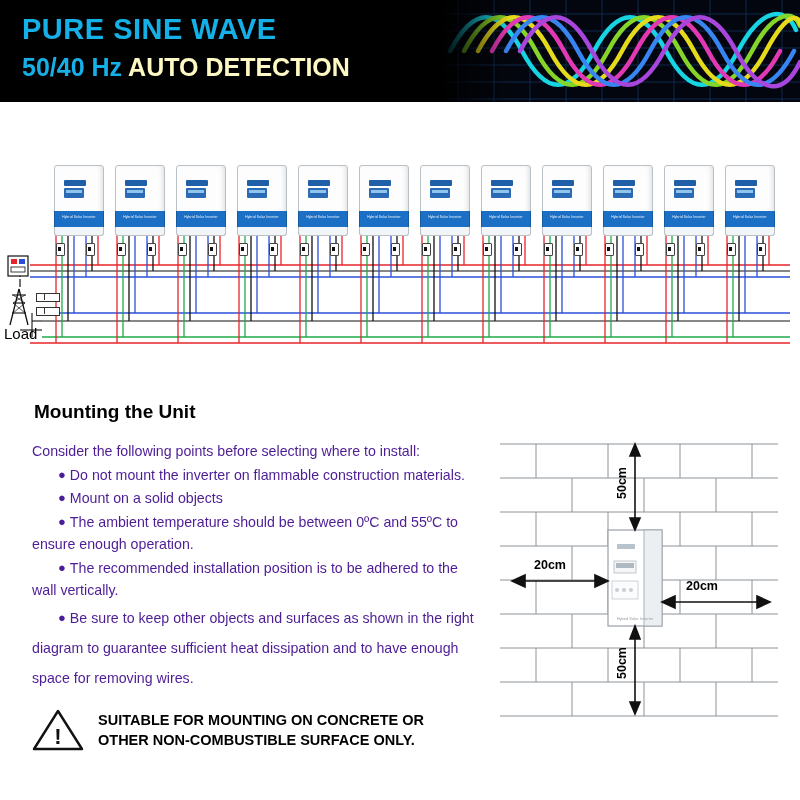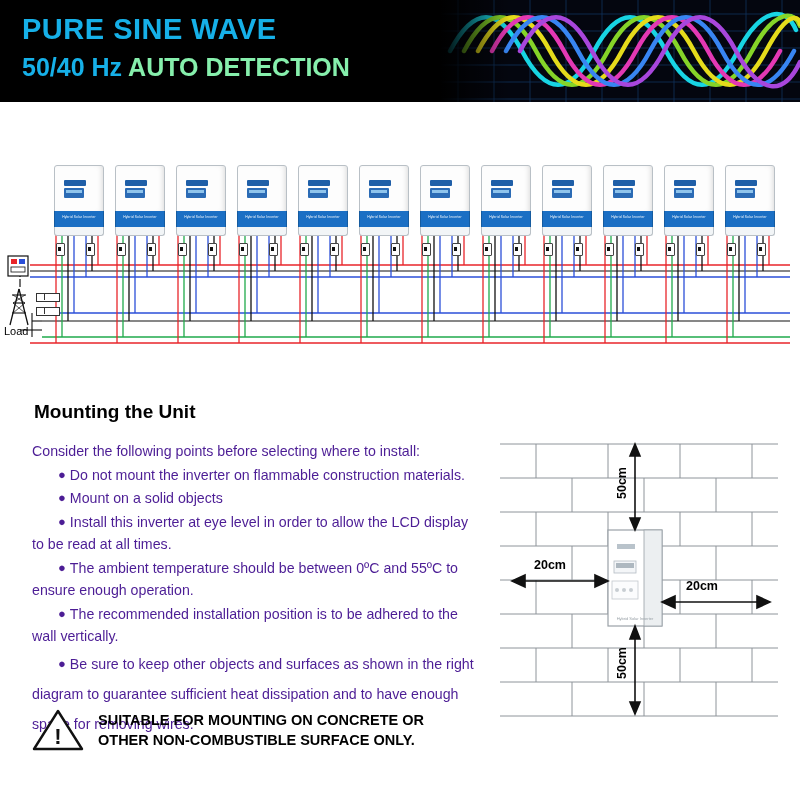--- a/index.html
+++ b/index.html
@@ -39,21 +39,21 @@
     white-space: nowrap;
   }
   .banner-line2 {
     font-size: 25px;
     font-weight: bold;
     line-height: 34px;
     white-space: nowrap;
     margin-top: 4px;
   }
   .bl2-a { color: #16b0e8; }
-  .bl2-b { color: #86efac; }
+  .bl2-b { color: #fef9c3; }
 
   .banner-graphic {
     position: absolute;
     right: 0; top: 0;
     width: 360px;
     height: 102px;
   }
 
   
   .wiring {
@@ -147,21 +147,21 @@
     width: 26px; height: 26px;
   }
   .pylon-icon {
     position: absolute;
     left: 6px; top: 162px;
     width: 26px; height: 40px;
   }
   .load-label {
     position: absolute;
     left: 4px; top: 200px;
-    font-size: 11px;
+    font-size: 15px;
     color: #000;
     font-family: "Liberation Sans", sans-serif;
   }
   .batt-box {
     position: absolute;
     width: 22px; height: 7px;
     background: #fff;
     border: 1px solid #333;
   }
   .batt-box::after {
@@ -601,21 +601,20 @@
 </div>
 
 <div class="mount-section">
 
   <div class="mount-title">Mounting the Unit</div>
 
   <div class="mount-body">
     <p>Consider the following points before selecting where to install:</p>
     <p class="mb-indent"><span class="bullet">●</span><span>Do not mount the inverter on flammable construction materials.</span></p>
     <p class="mb-indent"><span class="bullet">●</span><span>Mount on a solid objects</span></p>
-    <p class="mb-indent"><span class="bullet">●</span><span>Install this inverter at eye level in order to allow the LCD display to be read at all times.</span></p>
     <p class="mb-indent"><span class="bullet">●</span><span>The ambient temperature should be between 0ºC and 55ºC to ensure enough operation.</span></p>
     <p class="mb-indent"><span class="bullet">●</span><span>The recommended installation position is to be adhered to the wall vertically.</span></p>
     <p class="mb-indent mb-loose"><span class="bullet">●</span><span>Be sure to keep other objects and surfaces as shown in the right diagram to guarantee sufficient heat dissipation and to have enough space for removing wires.</span></p>
   </div>
 
   <div class="warn-wrap">
     <svg class="warn-tri" viewBox="0 0 52 44">
       <polygon points="26,3 50,41 2,41" fill="#ffffff" stroke="#111111" stroke-width="2.4" stroke-linejoin="round"></polygon>
       <text x="26" y="36" font-family="Liberation Sans, sans-serif" font-size="22" font-weight="bold" fill="#111111" text-anchor="middle">!</text>
     </svg>

